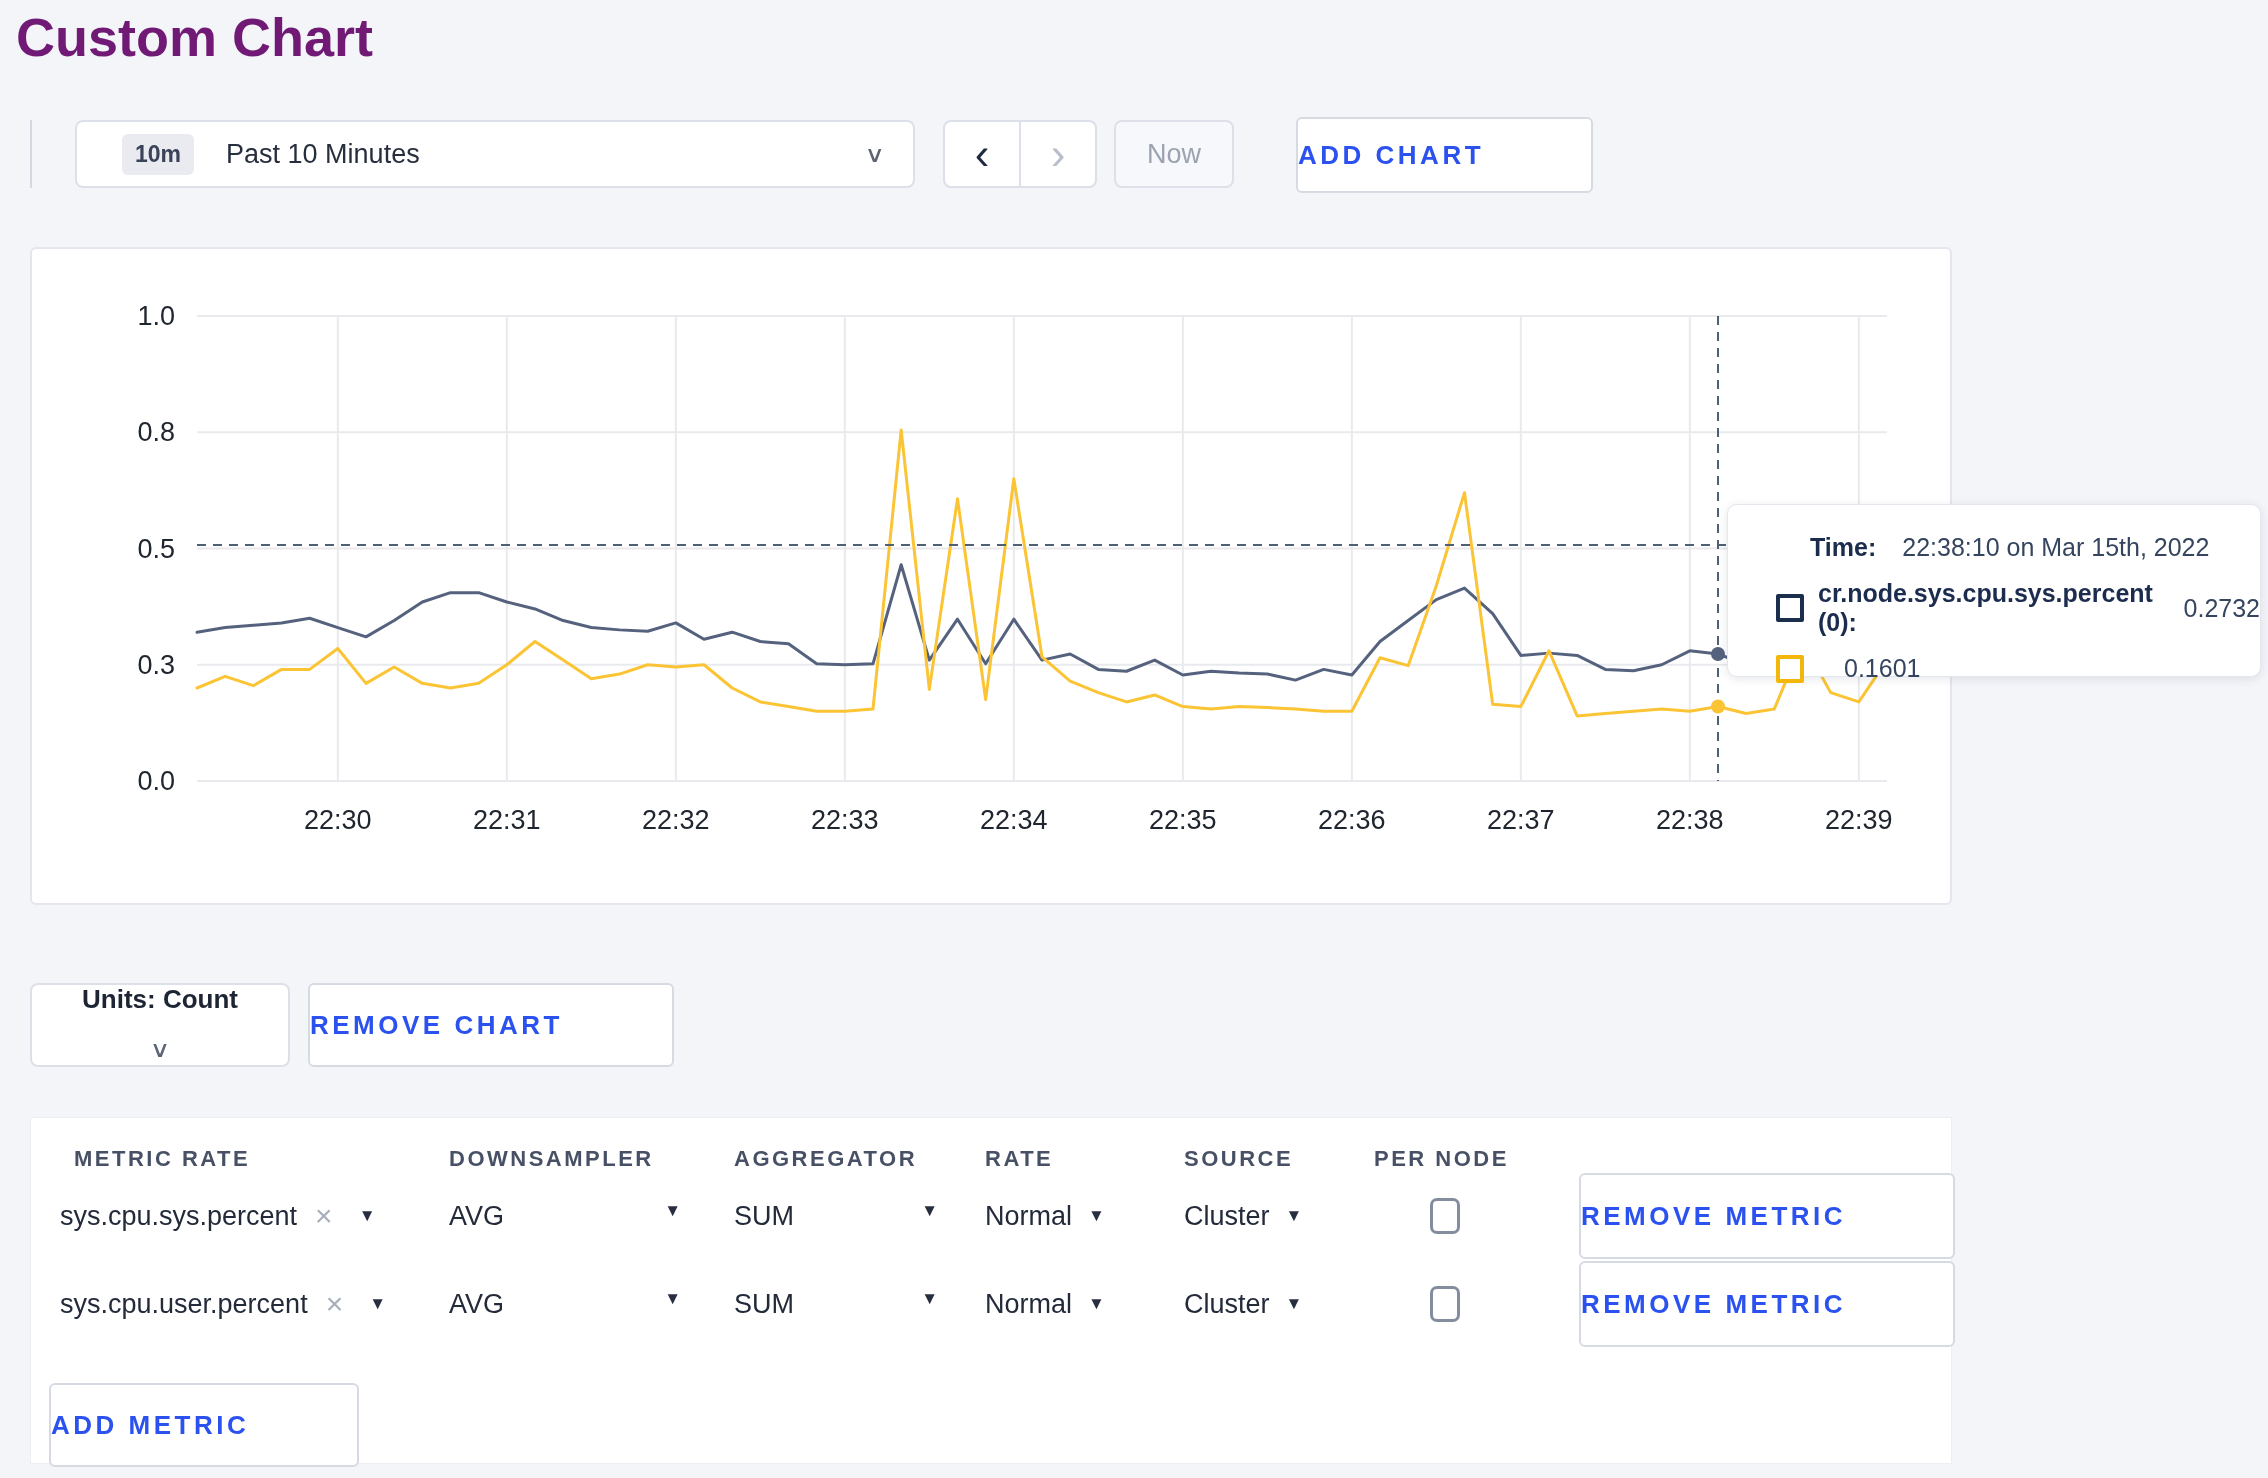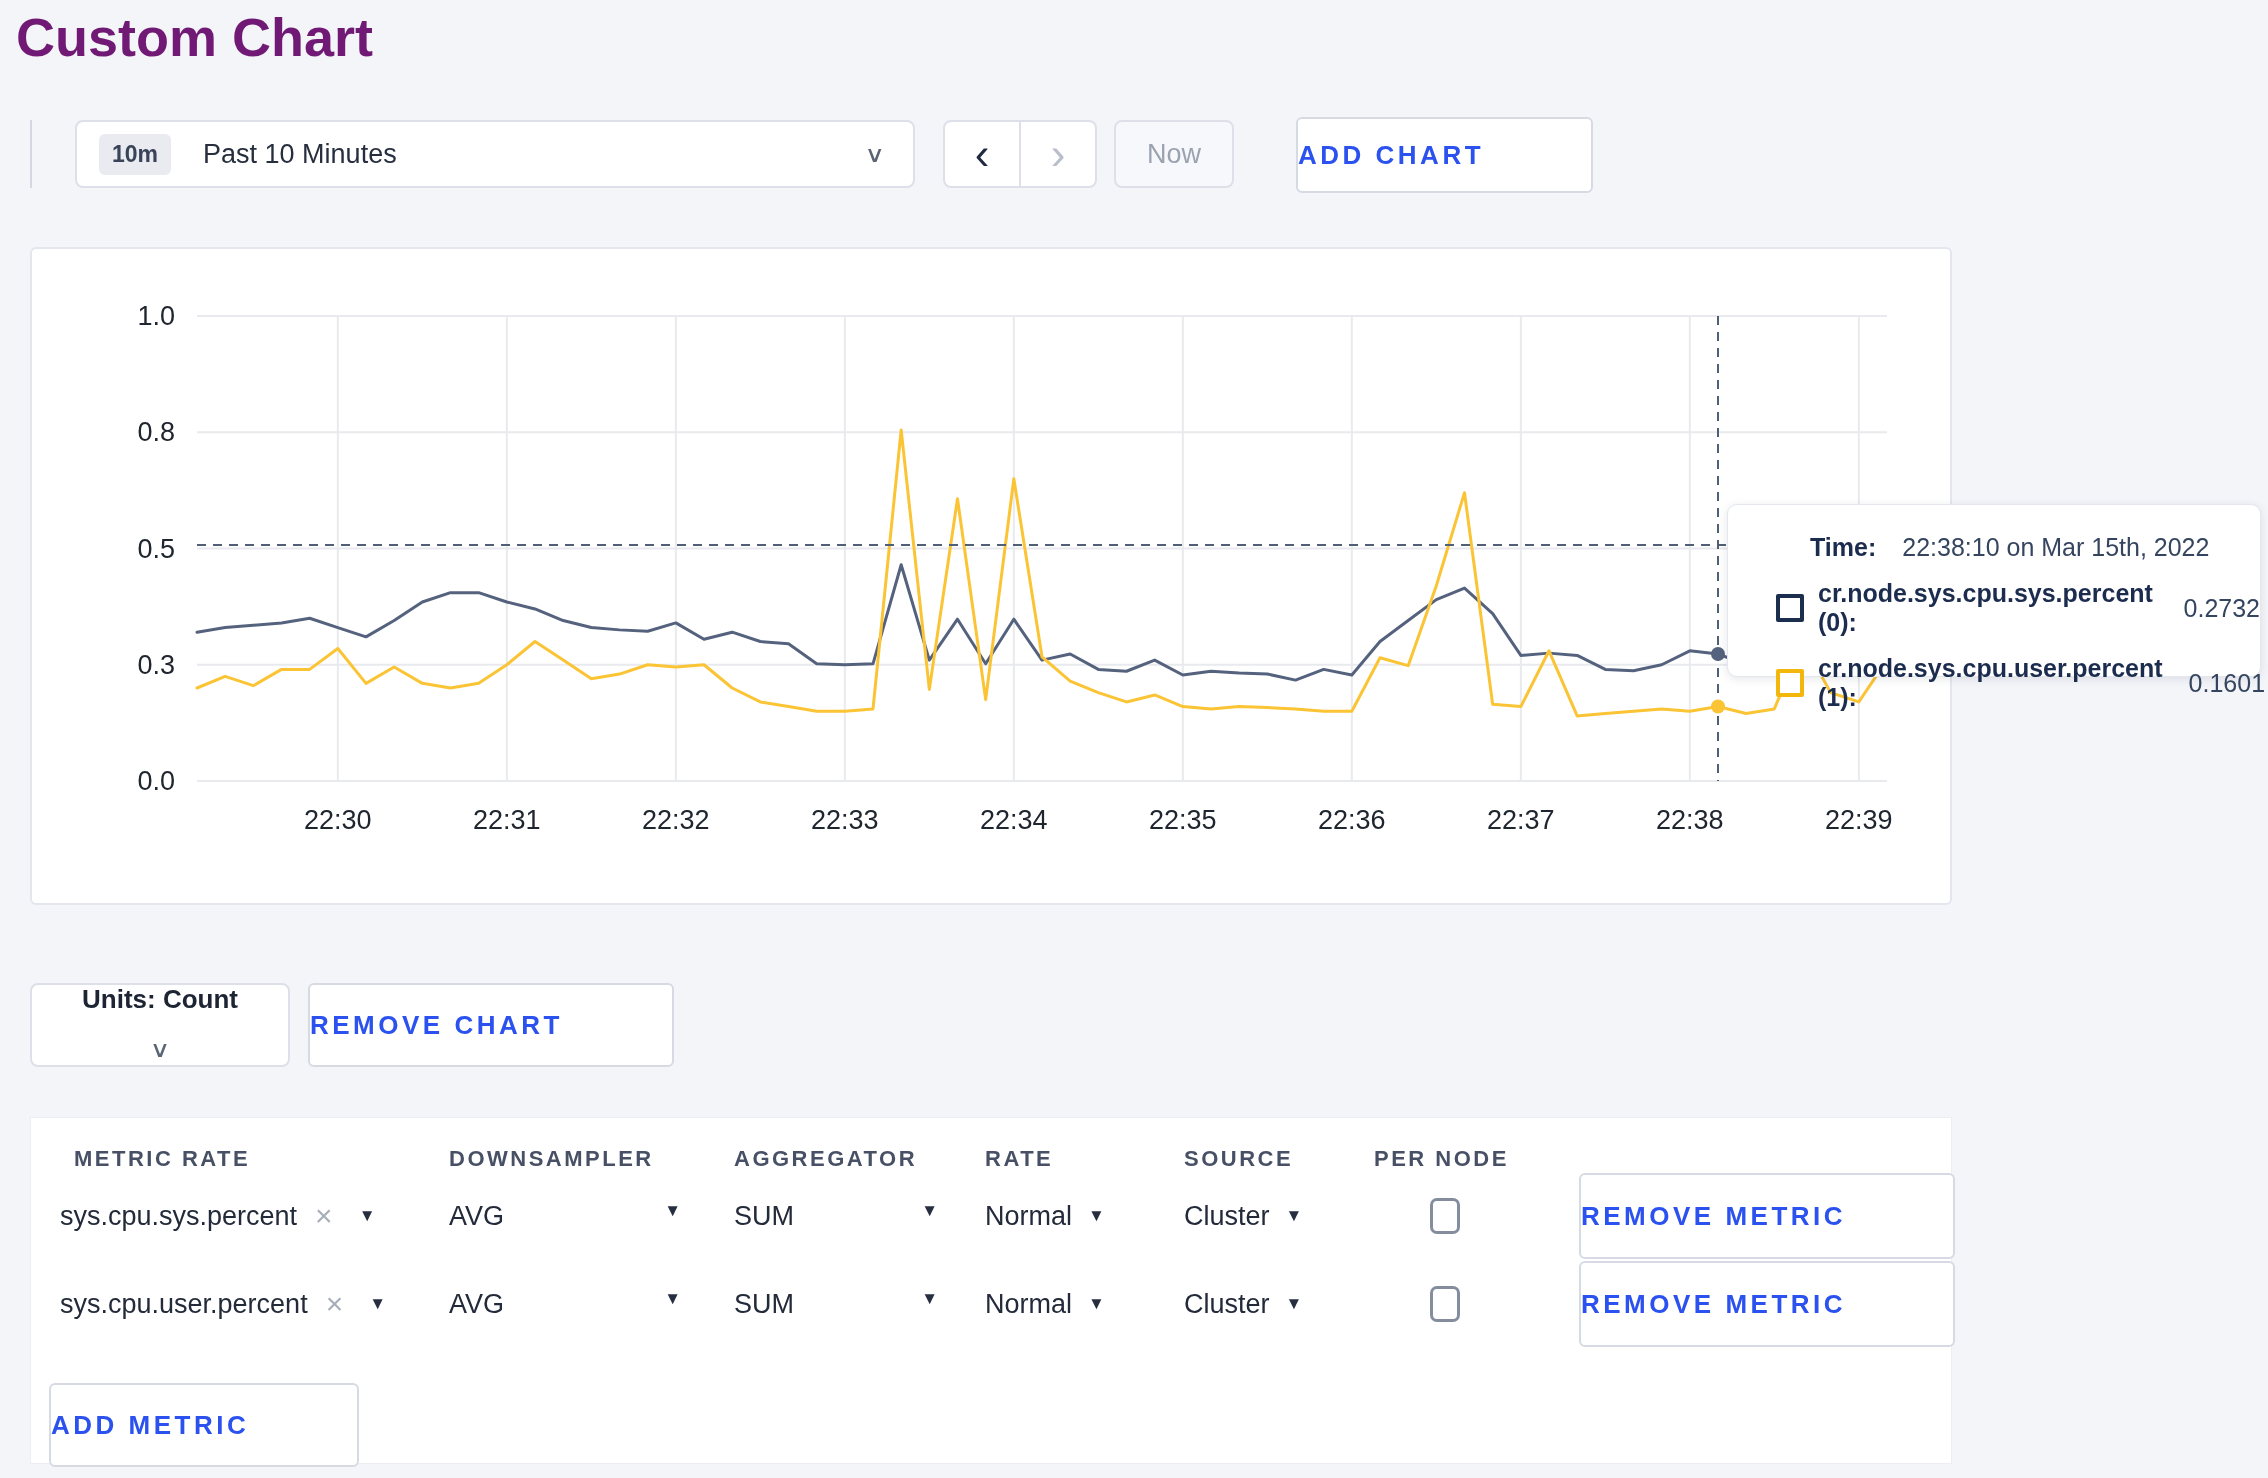--- a/index.html
+++ b/index.html
@@ -2,21 +2,21 @@
 <html><head>
 <meta charset="utf-8">
 <style>
   html,body{margin:0;padding:0;background:#f4f5f9;}
   body{font-family:"Liberation Sans", sans-serif;-webkit-font-smoothing:antialiased;}
   .page{position:relative;width:2268px;height:1478px;background:#f4f5f9;overflow:hidden;}
   .page-title{position:absolute;left:16px;top:6px;font-size:54px;font-weight:600;color:#701a75;}
 
   
   .toolbar-divider{position:absolute;left:30px;top:120px;width:2px;height:68px;background:#d4d8e0;}
-  .time-select{position:absolute;left:75px;top:120px;width:840px;height:68px;background:#fff;border:2px solid #dde0e8;border-radius:8px;display:flex;align-items:center;box-sizing:border-box;cursor:pointer;}
+  .time-select{position:absolute;left:75px;top:120px;width:840px;height:68px;background:#fff;border:2px solid #dde0e8;border-radius:8px;display:flex;align-items:center;box-sizing:border-box;cursor:pointer;padding-left:23px;}
   .range-badge{margin-left:22px;background:#e9ebf1;border-radius:6px;padding:7px 13px;font-size:23px;font-weight:700;color:#3a4358;}
   .range-label{margin-left:32px;font-size:27px;color:#272f3e;}
   .chev-down{margin-left:auto;margin-right:28px;font-size:28px;color:#5a6474;transform:scaleY(.8);}
   .pager{position:absolute;left:943px;top:120px;width:154px;height:68px;background:#fff;border:2px solid #dde0e8;border-radius:8px;display:flex;box-sizing:border-box;}
   .pager-btn{flex:1;display:flex;align-items:center;justify-content:center;font-size:44px;line-height:1;cursor:pointer;}
   .pager-btn.prev{color:#1f2940;border-right:2px solid #dde0e8;}
   .pager-btn.next{color:#b9bfca;}
   .now-btn{position:absolute;left:1114px;top:120px;width:120px;height:68px;background:#f7f8fb;border:2px solid #dde0e8;border-radius:8px;display:flex;align-items:center;justify-content:center;font-size:27px;color:#9ba3b0;box-sizing:border-box;}
   .btn-outline{background:#fff;border:2px solid #d6dae3;border-radius:6px;display:flex;align-items:center;justify-content:flex-start;font-size:26px;font-weight:700;letter-spacing:3.5px;color:#2b52ee;cursor:pointer;box-sizing:border-box;}
   .add-chart{position:absolute;left:1296px;top:117px;width:297px;height:76px;}
@@ -134,21 +134,20 @@
       <span class="tt-label">Time:</span>
       <span class="tt-value">22:38:10 on Mar 15th, 2022</span>
     </div>
     <div class="tt-row">
       <span class="tt-swatch" id="swatch-sys" style="border-color: rgb(27, 46, 77);"></span>
       <span class="tt-label">cr.node.sys.cpu.sys.percent (0):</span>
       <span class="tt-value">0.2732</span>
     </div>
     <div class="tt-row">
       <span class="tt-swatch" id="swatch-user" style="border-color: rgb(242, 183, 10);"></span>
-      <span class="tt-label">cr.node.sys.cpu.user.percent (1):</span>
       <span class="tt-value">0.1601</span>
     </div>
   </div>
 
   <div class="units-box">
     <span class="units-label">Units: Count</span>
     <span class="chev-down" style="margin:0;">∨</span>
   </div>
   <div class="btn-outline remove-chart">
     <span>REMOVE CHART</span>

